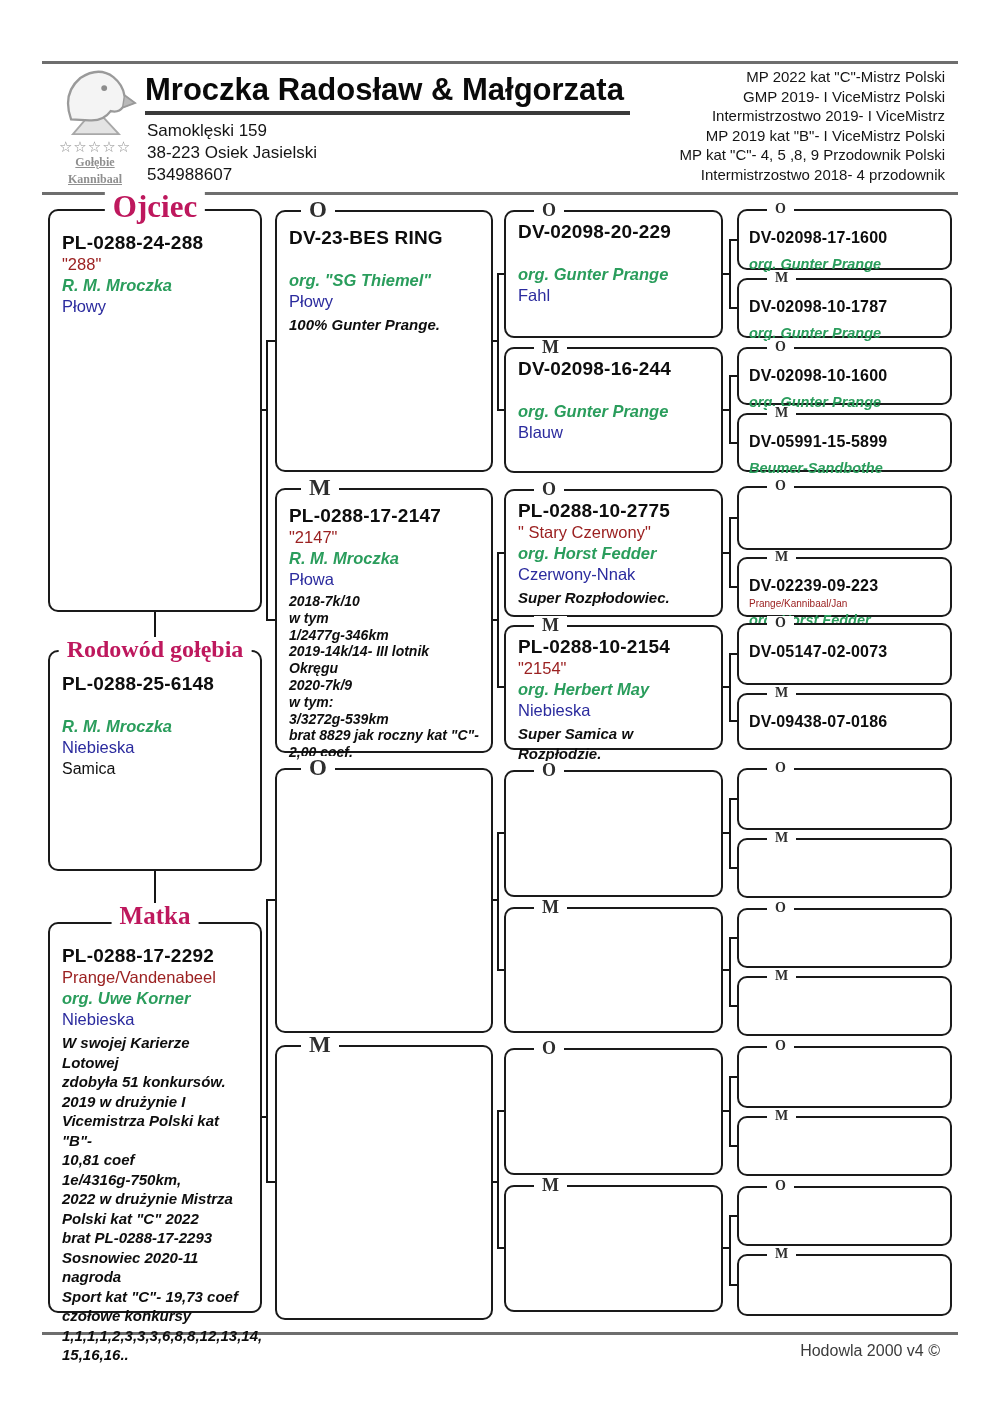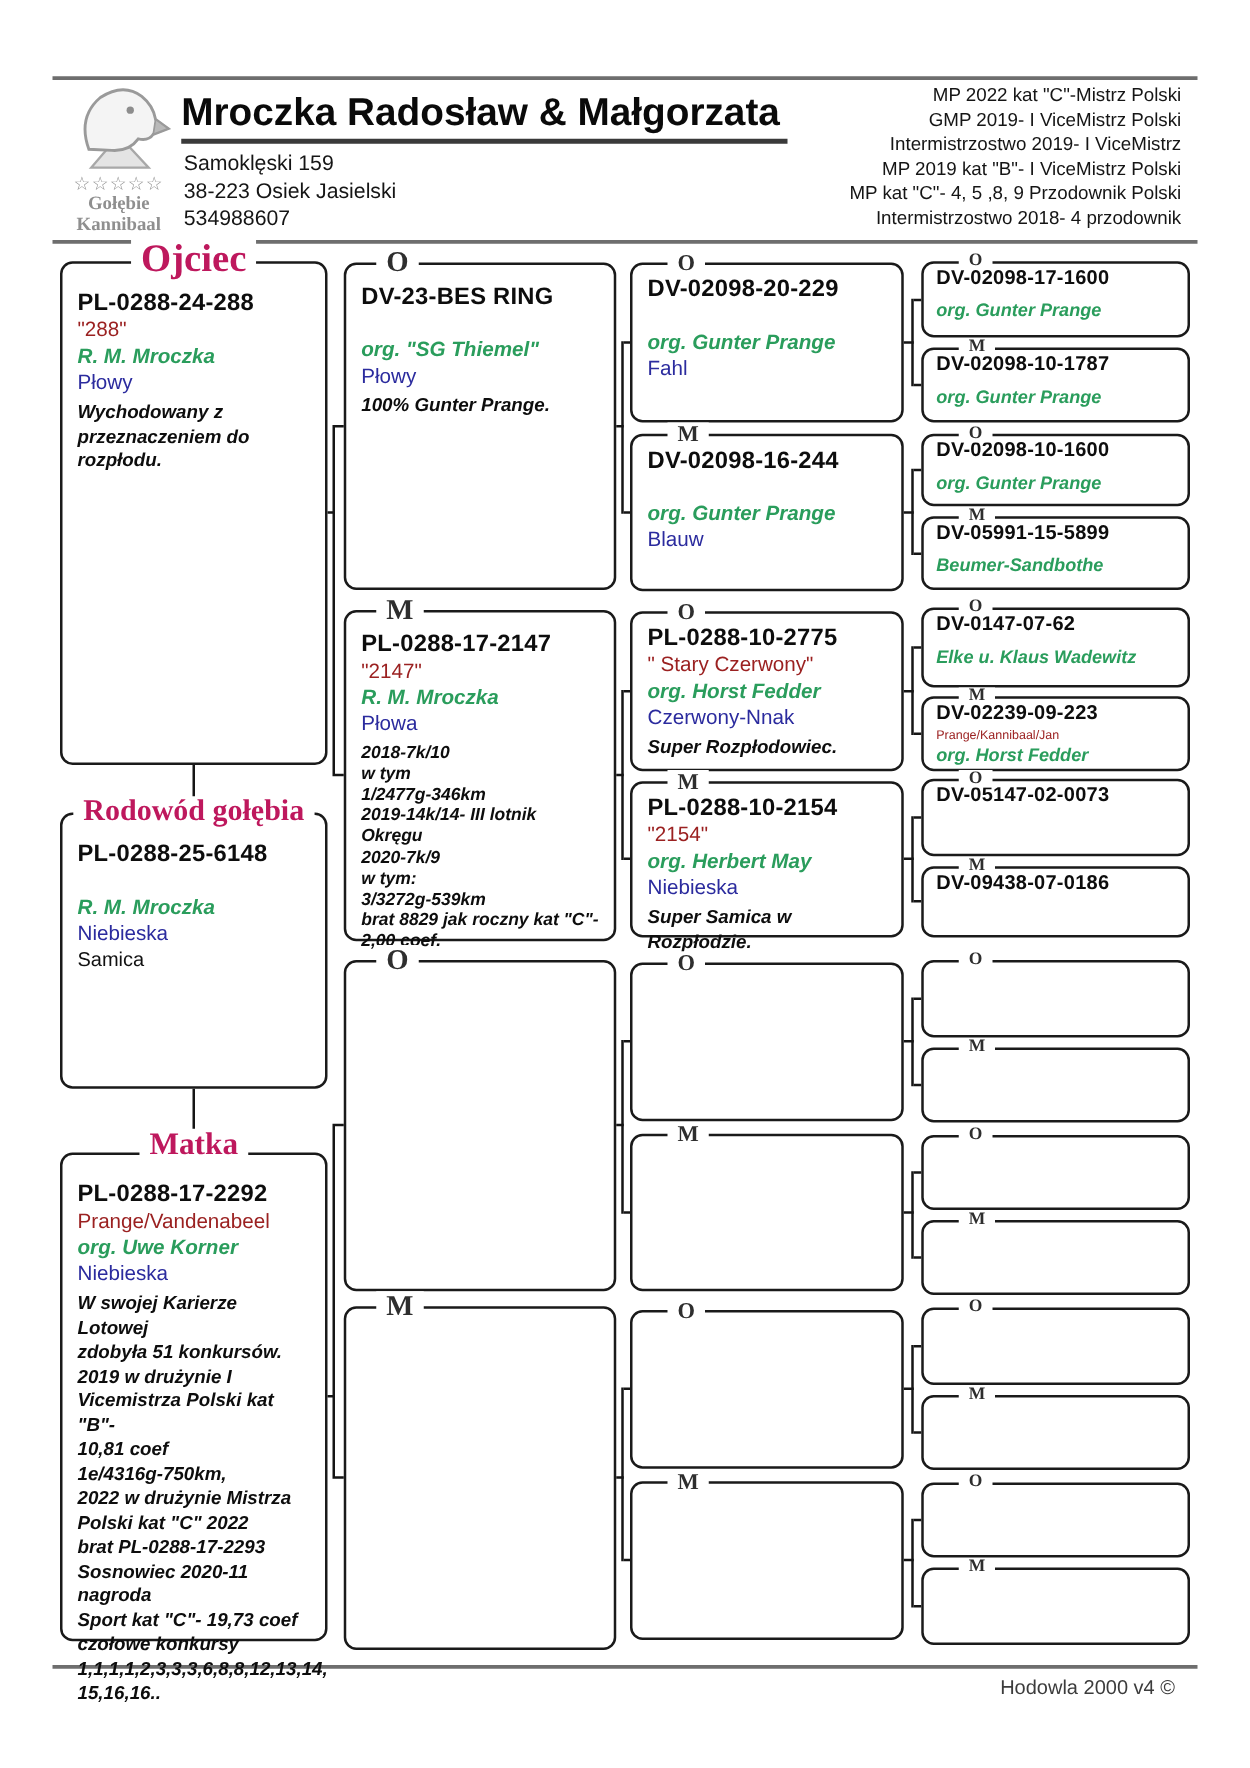--- a/index.html
+++ b/index.html
@@ -2,22 +2,22 @@
 <html><head>
 <meta charset="utf-8">
 <style>
   html,body{margin:0;padding:0;background:#fff;}
   #page{position:relative;width:1000px;height:1414px;background:#fff;overflow:hidden;
         font-family:"Liberation Sans", sans-serif;color:#111;}
   .rule{position:absolute;left:42px;width:916px;height:3px;background:#6e6e6e;}
   
   #logo{position:absolute;left:44px;top:66px;width:102px;text-align:center;}
   #logo .stars{font-size:15px;color:#8f8f8f;letter-spacing:1px;line-height:14px;}
-  #logo .logo-text{font-family:"Liberation Serif", serif;font-weight:bold;font-size:15px;
-        color:#8f8f8f;line-height:17px;}
+  #logo .logo-text{font-family:"Liberation Serif", serif;font-weight:bold;font-size:12px;
+        color:#8f8f8f;line-height:17px;text-decoration:underline;}
   #title{position:absolute;left:145px;top:72px;font-size:31px;font-weight:bold;color:#0a0a0a;
         border-bottom:4px solid #3a3a3a;padding:0 6px 3px 0;white-space:nowrap;}
   #address{position:absolute;left:147px;top:120px;font-size:17px;line-height:22px;color:#151515;}
   #achievements{position:absolute;right:55px;top:67px;width:430px;text-align:right;
         font-size:15px;line-height:19.6px;color:#151515;}
   
   .pbox{position:absolute;background:#fff;border:2px solid #1a1a1a;border-radius:10px;
         box-sizing:border-box;z-index:2;}
   .tab{position:absolute;background:#fff;padding:0 8px;font-family:"Liberation Serif", serif;
         font-weight:bold;color:#2e2e2e;z-index:3;white-space:nowrap;line-height:1;}
@@ -35,21 +35,21 @@
   .line-color{font-size:16.5px;line-height:21px;color:#2b2b9e;}
   .line-sex{font-size:16px;line-height:21px;color:#111;}
   .line-empty{height:21px;}
   .line-notes{font-size:14px;font-weight:bold;font-style:italic;white-space:pre-line;
         line-height:1.2;margin-top:3px;color:#0d0d0d;}
   .notes-lg .line-notes{font-size:15px;line-height:1.3;}
   .col-4 .line-ring{font-size:16px;line-height:20px;}
   .col-4 .line-name{font-size:10px;line-height:16px;}
   .col-4 .line-org{font-size:14.5px;line-height:17px;}
   .col-4 .line-empty{height:8px;}
-  .col-4 .pcontent{padding:2px 8px 0 10px;}
+  .col-4 .pcontent{padding:17px 8px 0 10px;}
   .conn{position:absolute;background:#151515;z-index:1;}
   
   #footer-credit{position:absolute;right:60px;top:1342px;font-size:16px;color:#3c3c3c;}
 </style>
 </head>
 <body>
 
 <div id="page">
 
   <div class="rule" style="top:61px"></div>
@@ -86,23 +86,20 @@
   <div class="rule" style="top:192px"></div>
 
   <div id="pedigree">
       <div class="pbox col-1 notes-lg" style="left: 48px; top: 209px; width: 214px; height: 403px;">
         <span class="tab tab-big" style="font-size: 31px; top: -20px;">Ojciec</span>
         <div class="pcontent">
           <div class="line-ring">PL-0288-24-288</div>
           <div class="line-name">"288"</div>
           <div class="line-org">R. M. Mroczka</div>
           <div class="line-color">Płowy</div>
-          <div class="line-notes">Wychodowany z
-przeznaczeniem do
-rozpłodu.</div>
         </div>
       </div>
       <div class="pbox col-1 notes-lg" style="left: 48px; top: 650px; width: 214px; height: 221px;">
         <span class="tab tab-big" style="font-size: 24px; top: -15px;">Rodowód gołębia</span>
         <div class="pcontent">
           <div class="line-ring">PL-0288-25-6148</div>
           <div class="line-empty"></div>
           <div class="line-org">R. M. Mroczka</div>
           <div class="line-color">Niebieska</div>
           <div class="line-sex">Samica</div>
@@ -248,25 +245,20 @@
       <div class="pbox col-4" style="left: 737px; top: 413px; width: 215px; height: 59px;">
         <span class="tab tab-xs">M</span>
         <div class="pcontent">
           <div class="line-ring">DV-05991-15-5899</div>
           <div class="line-empty"></div>
           <div class="line-org">Beumer-Sandbothe</div>
         </div>
       </div>
       <div class="pbox col-4" style="left: 737px; top: 486px; width: 215px; height: 64px;">
         <span class="tab tab-xs">O</span>
-        <div class="pcontent">
-          <div class="line-ring">DV-0147-07-62</div>
-          <div class="line-empty"></div>
-          <div class="line-org">Elke u. Klaus Wadewitz</div>
-        </div>
       </div>
       <div class="pbox col-4" style="left: 737px; top: 557px; width: 215px; height: 60px;">
         <span class="tab tab-xs">M</span>
         <div class="pcontent">
           <div class="line-ring">DV-02239-09-223</div>
           <div class="line-name">Prange/Kannibaal/Jan</div>
           <div class="line-org">org. Horst Fedder</div>
         </div>
       </div>
       <div class="pbox col-4" style="left: 737px; top: 623px; width: 215px; height: 62px;">

